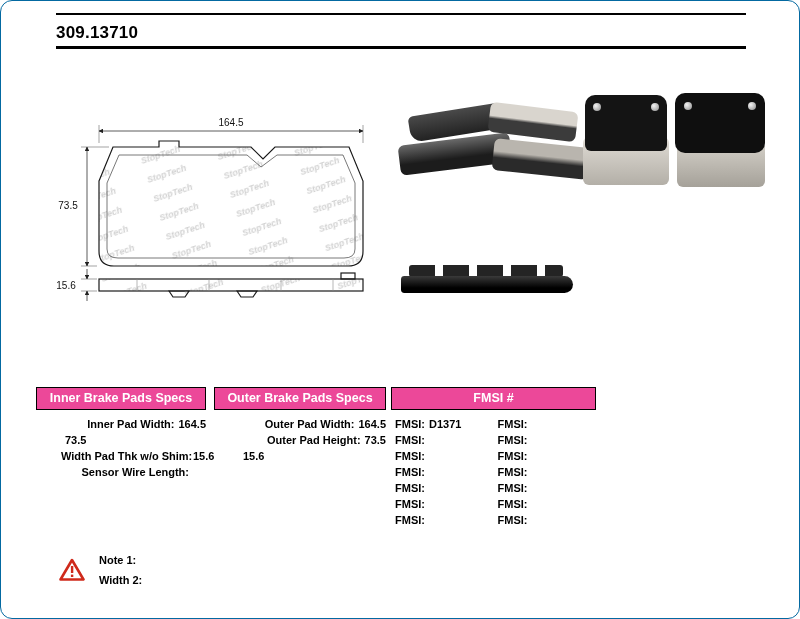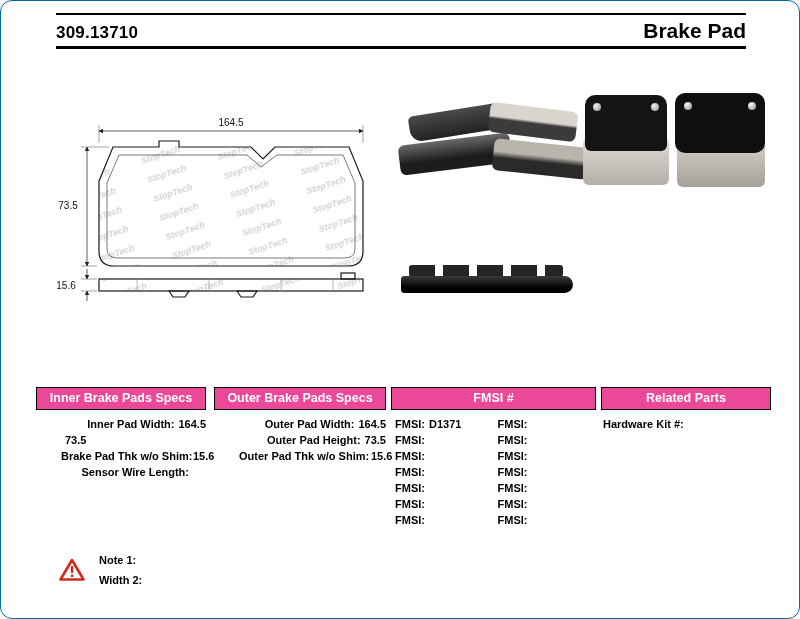--- a/index.html
+++ b/index.html
@@ -74,21 +74,20 @@
   .notes{position:absolute;left:58px;top:549px;display:flex;align-items:center;gap:14px;}
   .note-line{font-weight:bold;font-size:11px;line-height:20px;}
 </style>
 </head>
 <body>
 
 <div class="page">
 
   <div class="header">
     <span class="part-number">309.13710</span>
-    <span class="product-name">Brake Pad</span>
   </div>
 
   <svg class="drawing" viewBox="0 0 340 215" xmlns="http://www.w3.org/2000/svg">
     <defs>
       <marker id="arr" viewBox="0 0 10 10" refX="9" refY="5" markerWidth="6" markerHeight="6" orient="auto-start-reverse">
         <path d="M0,0 L10,5 L0,10 Z" fill="#222"></path>
       </marker>
       <pattern id="wm" width="74" height="20" patternUnits="userSpaceOnUse" patternTransform="rotate(-18)">
         <text x="2" y="13" class="wm-text">StopTech</text>
       </pattern>
@@ -158,21 +157,21 @@
     <div class="col-header">Inner Brake Pads Specs</div>
     <div class="spec-rows">
       <div class="spec-row">
         <span class="spec-label">Inner Pad Width:</span>
         <span class="spec-value">164.5</span>
       </div>
       <div class="spec-row">
         <span class="spec-value">73.5</span>
       </div>
       <div class="spec-row">
-        <span class="spec-label">Brake Pad Thk w/o Shim:</span>
+        <span class="spec-label">Width Pad Thk w/o Shim:</span>
         <span class="spec-value">15.6</span>
       </div>
       <div class="spec-row">
         <span class="spec-label">Sensor Wire Length:</span>
         <span class="spec-value"></span>
       </div>
     </div>
   </div>
 
   <div class="col col-outer">
@@ -180,21 +179,20 @@
     <div class="spec-rows">
       <div class="spec-row">
         <span class="spec-label">Outer Pad Width:</span>
         <span class="spec-value">164.5</span>
       </div>
       <div class="spec-row">
         <span class="spec-label">Outer Pad Height:</span>
         <span class="spec-value">73.5</span>
       </div>
       <div class="spec-row">
-        <span class="spec-label">Outer Pad Thk w/o Shim:</span>
         <span class="spec-value">15.6</span>
       </div>
     </div>
   </div>
 
   <div class="col col-fmsi">
     <div class="col-header">FMSI #</div>
     <div class="fmsi-grid">
       <div class="fmsi-subcol">
         <div class="fmsi-row">
@@ -252,29 +250,20 @@
           <span class="fmsi-value"></span>
         </div>
         <div class="fmsi-row">
           <span>FMSI:</span>
           <span class="fmsi-value"></span>
         </div>
       </div>
     </div>
   </div>
 
-  <div class="col col-related">
-    <div class="col-header">Related Parts</div>
-    <div class="related-rows">
-      <div class="related-row">
-        <span>Hardware Kit #:</span>
-        <span class="fmsi-value"></span>
-      </div>
-    </div>
-  </div>
 
   <div class="notes">
     <svg class="warning-icon" width="26" height="24" viewBox="0 0 26 24" xmlns="http://www.w3.org/2000/svg">
       <path d="M13,2 L24.5,21.5 L1.5,21.5 Z" fill="#fff" stroke="#cf2a1b" stroke-width="2.6" stroke-linejoin="round"></path>
       <rect x="11.9" y="8" width="2.4" height="7" fill="#cf2a1b"></rect>
       <rect x="11.9" y="16.6" width="2.4" height="2.4" fill="#cf2a1b"></rect>
     </svg>
     <div class="note-lines">
       <div class="note-line">Note 1:</div>
       <div class="note-line">Width 2:</div>

